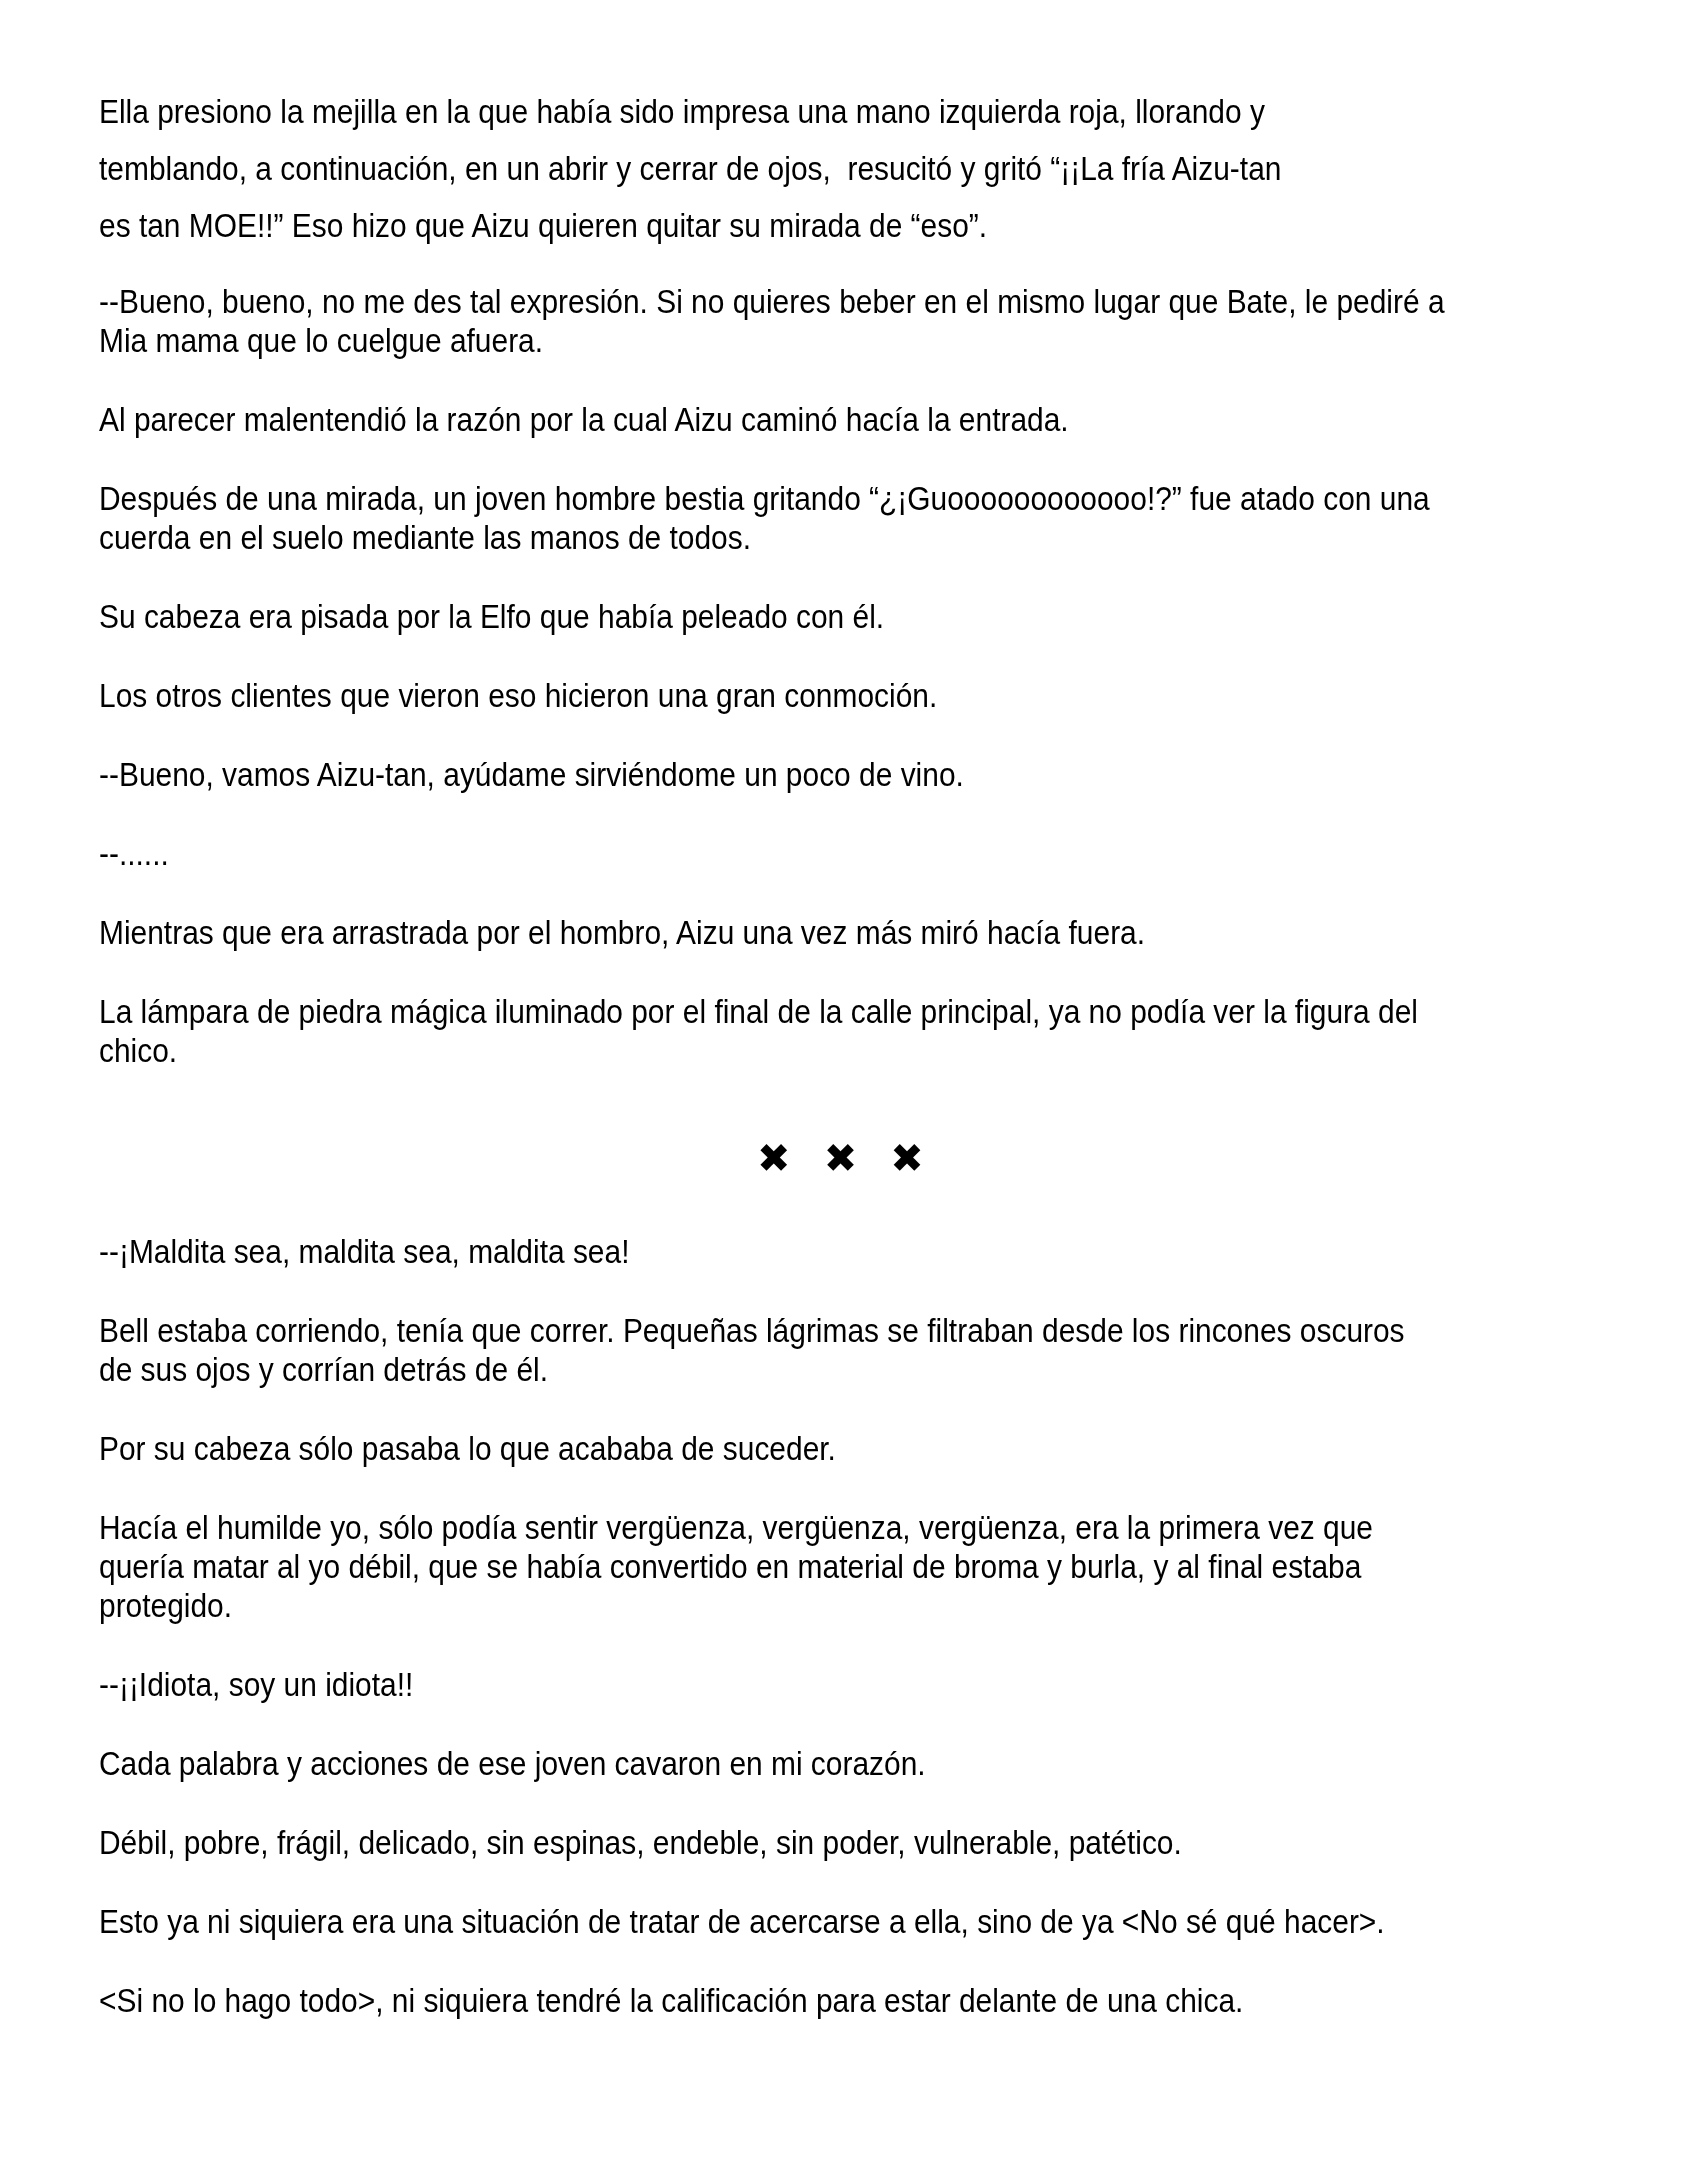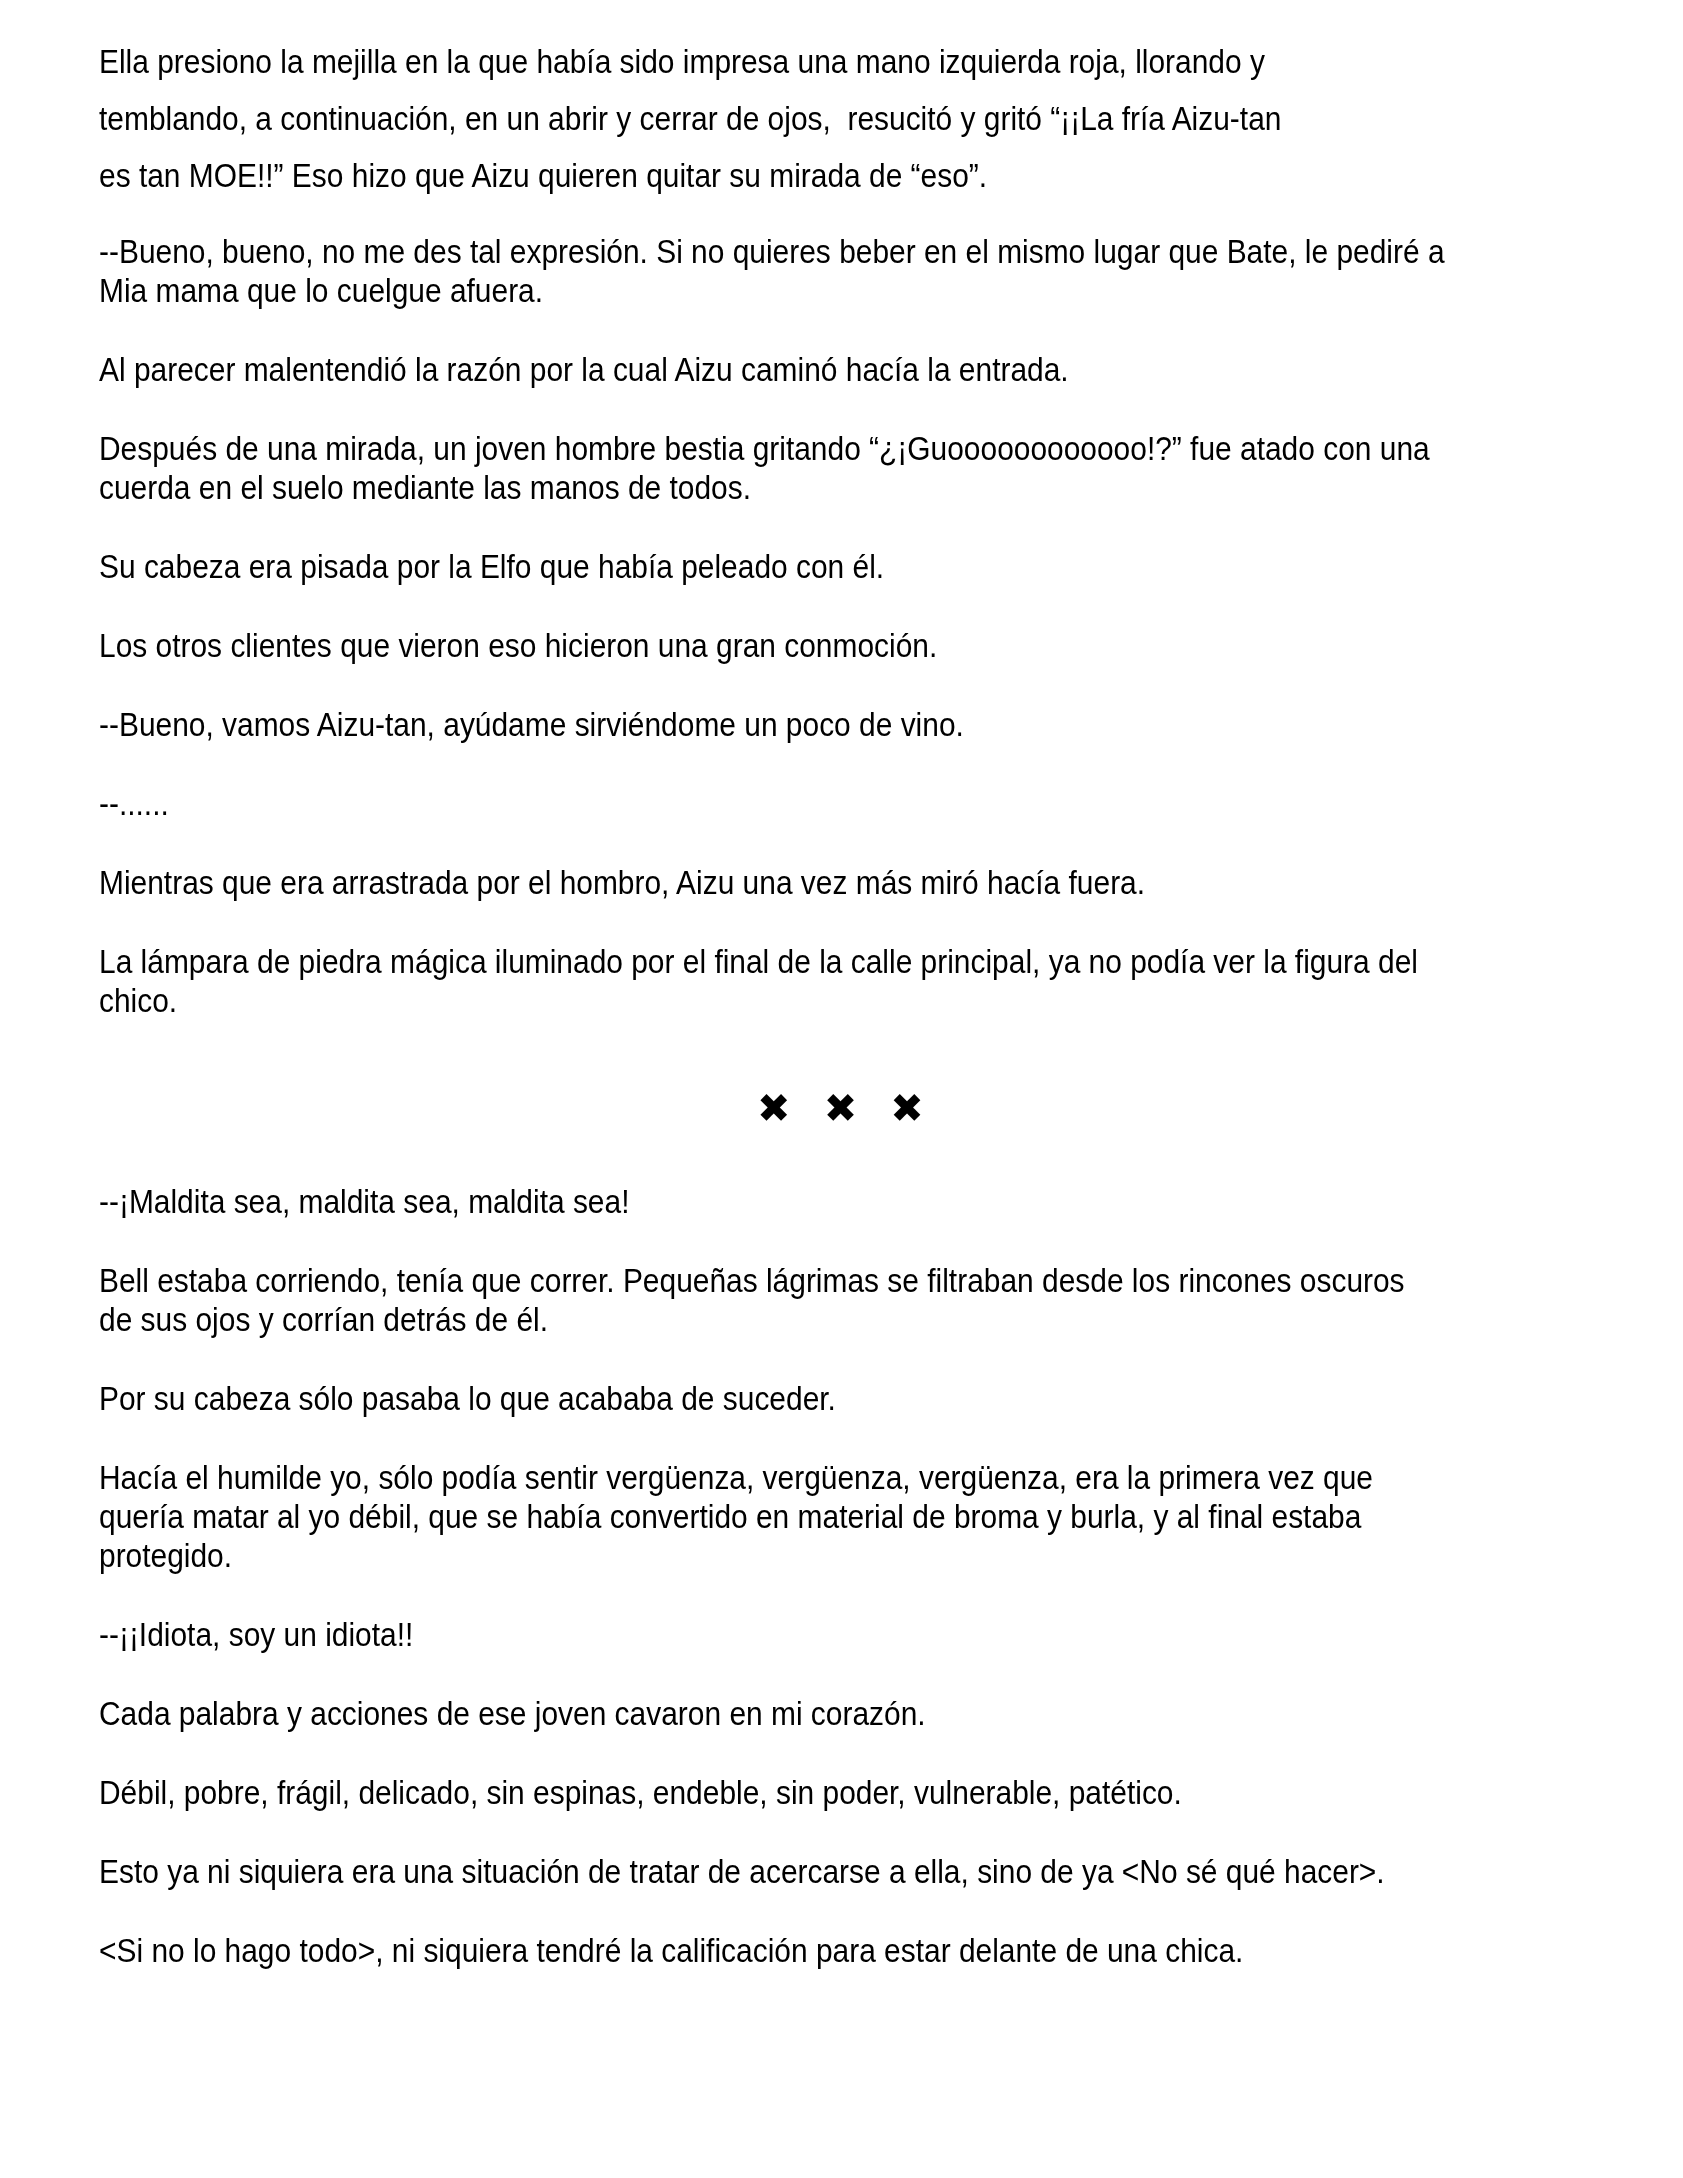--- a/index.html
+++ b/index.html
@@ -11,21 +11,21 @@
     height: 2178px;
     background: #ffffff;
     color: #000000;
     font-family: "Liberation Sans", "DejaVu Sans", sans-serif;
     overflow: hidden;
   }
   .page {
     box-sizing: border-box;
     width: 1683px;
     height: 2178px;
-    padding: 33px 99px 0 99px;
+    padding: 83px 99px 0 99px;
   }
   .para {
     margin: 0 0 40px 0;
     font-size: 34px;
     line-height: 39px;
     white-space: pre;           
     transform: scaleX(0.88);    
     transform-origin: 0 50%;
   }
   .para.wide-leading {

